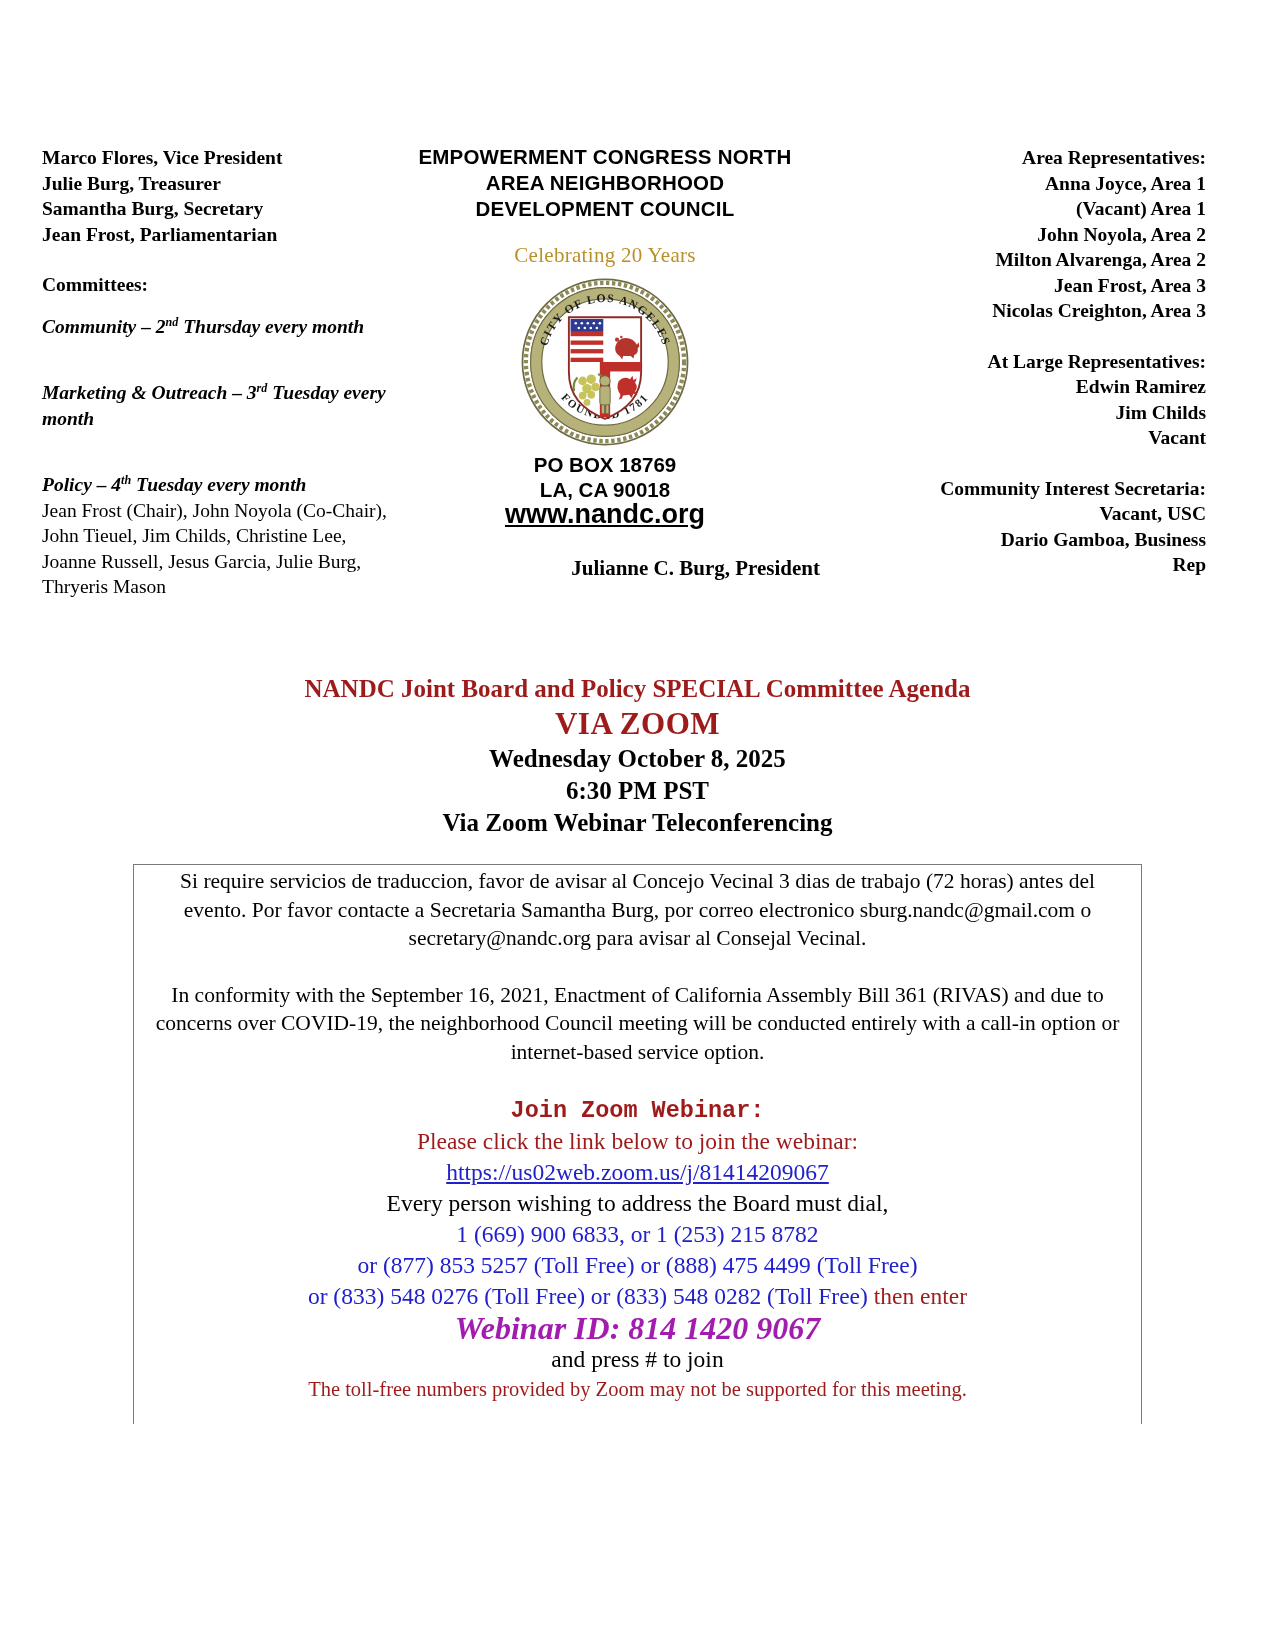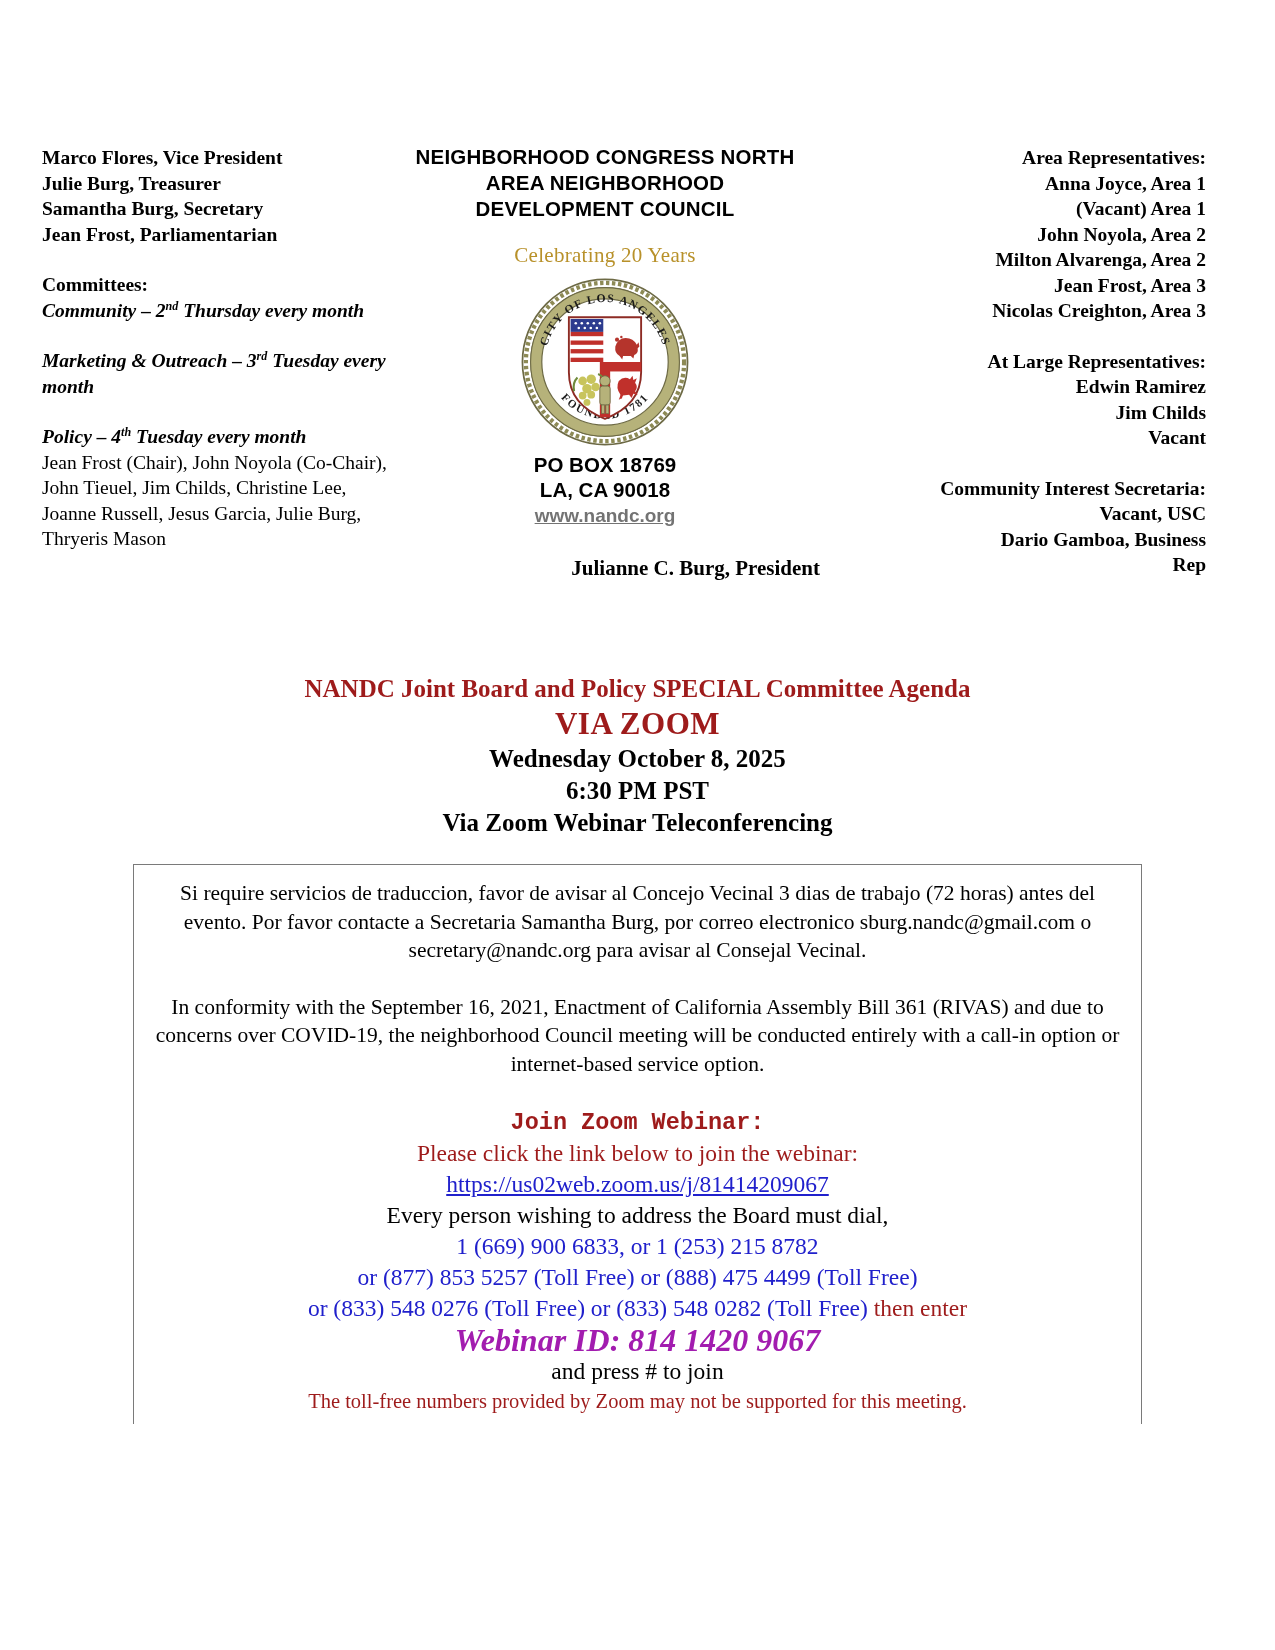--- a/index.html
+++ b/index.html
@@ -29,21 +29,21 @@
   .col-left {
     position: absolute;
     left: 42px;
     top: 145px;
     width: 345px;
     font-size: 19.5px;
     line-height: 25.5px;
     text-align: left;
   }
   .col-left .bold      { font-weight: bold; }
-  .col-left .bolditalic{ font-weight: bold; font-style: italic; }
+  .col-left .bolditalic{ font-weight: bold; font-style: italic; margin-top: 16px; }
   .gap-line { height: 25px; }
   sup { font-size: 0.62em; vertical-align: super; line-height: 0; }
 
   .roster-line { white-space: nowrap; }
   .plain { font-weight: normal; font-style: normal; }
 
   
   .col-center {
     position: absolute;
     left: 390px;
@@ -74,22 +74,22 @@
   .address {
     margin-top: 4px;
     font-family: "Liberation Sans", "DejaVu Sans", sans-serif;
     font-weight: bold;
     font-size: 20.5px;
     line-height: 25px;
   }
   .weblink {
     font-family: "Liberation Sans", "DejaVu Sans", sans-serif;
     font-weight: bold;
-    font-size: 19px;
-    color: #737373;
+    font-size: 27px;
+    color: #000000;
     text-decoration: underline;
     display: inline-block;
   }
   .president {
     margin-top: 28px;
     font-weight: bold;
     font-size: 21px;
     text-align: right;
   }
 
@@ -139,21 +139,21 @@
   
   .notice-box {
     position: absolute;
     left: 133px;
     top: 864px;
     width: 1009px;
     min-height: 560px;
     border: 1.4px solid #7a7a7a;
     border-bottom: none;
     box-sizing: border-box;
-    padding: 14px 20px 0 20px;
+    padding: 2px 20px 0 20px;
     text-align: center;
   }
   .para {
     font-size: 21.5px;
     line-height: 28.5px;
     color: #000;
     margin: 0;
   }
   .para + .para { margin-top: 28px; }
 
@@ -225,21 +225,21 @@
 
     <div class="bolditalic"><span>Policy – 4</span><sup>th</sup><span> Tuesday every month</span></div>
     <div class="plain">Jean Frost (Chair), John Noyola (Co-Chair), John Tieuel, Jim Childs, Christine Lee, Joanne Russell, Jesus Garcia, Julie Burg, Thryeris Mason</div>
 
     <div class="gap-line"></div>
 
   </div>
 
   <div class="col-center">
     <div class="org-title">
-      <div>NEIGHBORHOOD CONGRESS NORTH</div>
+      <div>EMPOWERMENT CONGRESS NORTH</div>
       <div>AREA NEIGHBORHOOD</div>
       <div>DEVELOPMENT COUNCIL</div>
     </div>
 
     <div class="celebrating">Celebrating 20 Years</div>
 
     <div class="seal-wrap">
       <svg width="172" height="172" viewBox="0 0 200 200" aria-hidden="true">
         <defs>
           <path id="sealTopArc" d="M 30,100 A 70,70 0 0 1 170,100"></path>

